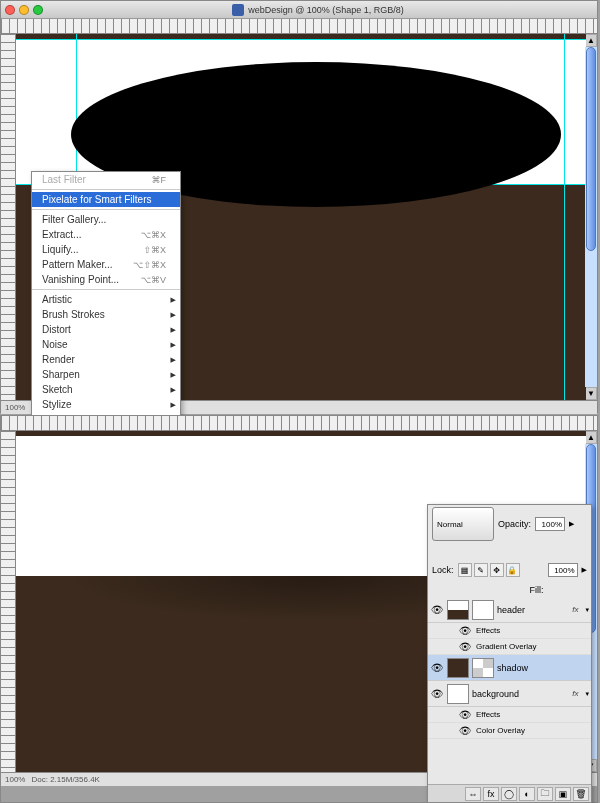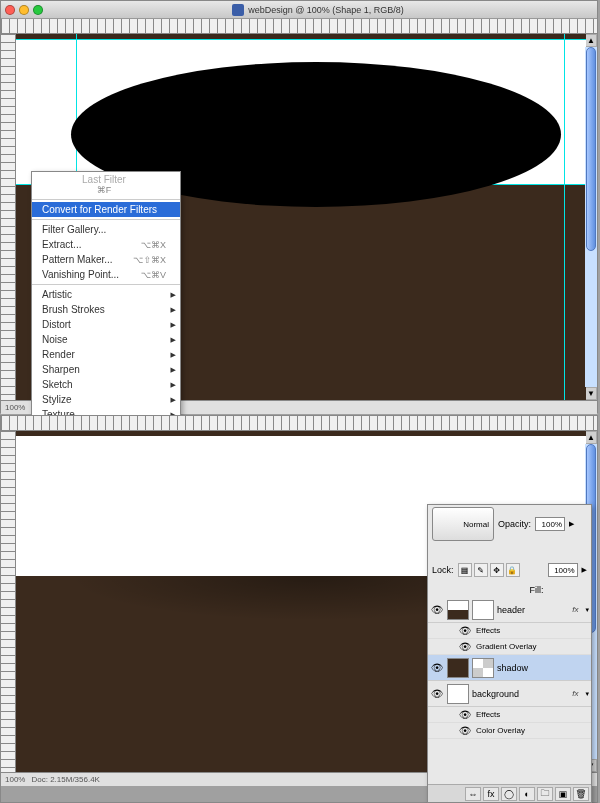--- a/index.html
+++ b/index.html
@@ -22,28 +22,28 @@
 .ellipse { position: absolute; background: #000; border-radius: 50%; }
 .guide-v { position: absolute; top: 0; bottom: 0; width: 1px; background: #00e5e5; }
 .guide-h { position: absolute; left: 0; right: 0; height: 1px; background: #00e5e5; }
 .scrollbar-v { width: 13px; background: linear-gradient(90deg,#e0e0e0,#c8c8c8); border-left: 1px solid #888; display: flex; flex-direction: column; }
 .scroll-arrow { height: 13px; background: #d0d0d0; border: 1px solid #aaa; display: flex; align-items: center; justify-content: center; font-size: 8px; }
 .scroll-track { flex: 1; background: #c8e0ff; position: relative; }
 .scroll-thumb-v { position: absolute; left: 1px; right: 1px; background: linear-gradient(90deg,#a8c8ff,#6090e0); border: 1px solid #5078c0; border-radius: 6px; }
 .statusbar { height: 14px; background: #e0e0e0; border-top: 1px solid #888; display: flex; align-items: center; padding: 0 4px; font-size: 8px; color: #555; gap: 6px; }
 .menu { position: absolute; background: #fff; border: 1px solid #888; box-shadow: 2px 2px 5px rgba(0,0,0,.3); font-size: 10px; width: 150px; }
 .menu-item { padding: 2px 14px 2px 10px; display: flex; justify-content: space-between; align-items: center; color: #333; position: relative; }
-.menu-item.disabled { color: #aaa; flex-direction: column; }
+.menu-item.disabled { color: #aaa; }
 .menu-item.highlight { background: #2a6cd8; color: #fff; }
 .menu-sep { height: 1px; background: #ccc; margin: 2px 0; }
 .menu-sub::after { content: "▶"; font-size: 7px; position: absolute; right: 4px; }
 .menu-shortcut { color: #888; font-size: 9px; }
 .layers-panel { position: absolute; width: 165px; background: #e8e8e8; border: 1px solid #888; box-shadow: 2px 2px 5px rgba(0,0,0,.3); font-size: 9px; }
 .panel-row { display: flex; align-items: center; padding: 2px 4px; gap: 4px; }
-.sel { height: 14px; border: 1px solid #888; background: linear-gradient(#fff,#ddd); border-radius: 3px; padding: 16px 4px; display: flex; align-items: center; font-size: 8px; justify-content: flex-end; }
+.sel { height: 14px; border: 1px solid #888; background: linear-gradient(#fff,#ddd); border-radius: 3px; padding: 16px 4px; display: flex; align-items: center; font-size: 8px; }
 .pctbox { width: 30px; height: 14px; border: 1px solid #888; background: #fff; text-align: right; padding: 0 2px; font-size: 8px; display: flex; align-items: center; justify-content: flex-end; }
 .lock-icons { display: flex; gap: 2px; }
 .lock-btn { width: 14px; height: 14px; border: 1px solid #aaa; background: #f0f0f0; display: flex; align-items: center; justify-content: center; font-size: 8px; }
 .layer-row { display: flex; align-items: center; border-bottom: 1px solid #ccc; height: 26px; padding: 0 2px; gap: 3px; }
 .layer-row.selected { background: #c0d4f0; }
 .eye { width: 14px; text-align: center; font-size: 10px; }
 .thumb { width: 22px; height: 20px; border: 1px solid #888; background: #fff; display: flex; align-items: center; justify-content: center; font-size: 7px; }
 .thumb.dark { background: #3b2a1d; }
 .thumb.bw { background: linear-gradient(#fff 50%, #3b2a1d 50%); }
 .thumb.mask { background: #fff; }
@@ -97,29 +97,33 @@
     <span>Doc: 2.15M/3.65M bytes</span>
   </div>
 
   <div class="menu" style="left:30px; top:170px;">
     <div class="menu-item disabled">
       <span>Last Filter</span>
         <span class="menu-shortcut">⌘F</span>
     </div>
     <div class="menu-sep"></div>
     <div class="menu-item highlight">
-      <span>Convert for Render Filters</span>
+      <span>Pixelate for Smart Filters</span>
     </div>
     <div class="menu-sep"></div>
     <div class="menu-item">
         <span>Filter Gallery...</span>
       </div>
     <div class="menu-item">
         <span>Extract...</span>
         <span class="menu-shortcut">⌥⌘X</span>
+      </div>
+    <div class="menu-item">
+        <span>Liquify...</span>
+        <span class="menu-shortcut">⇧⌘X</span>
       </div>
     <div class="menu-item">
         <span>Pattern Maker...</span>
         <span class="menu-shortcut">⌥⇧⌘X</span>
       </div>
     <div class="menu-item">
         <span>Vanishing Point...</span>
         <span class="menu-shortcut">⌥⌘V</span>
       </div>
     <div class="menu-sep"></div>

